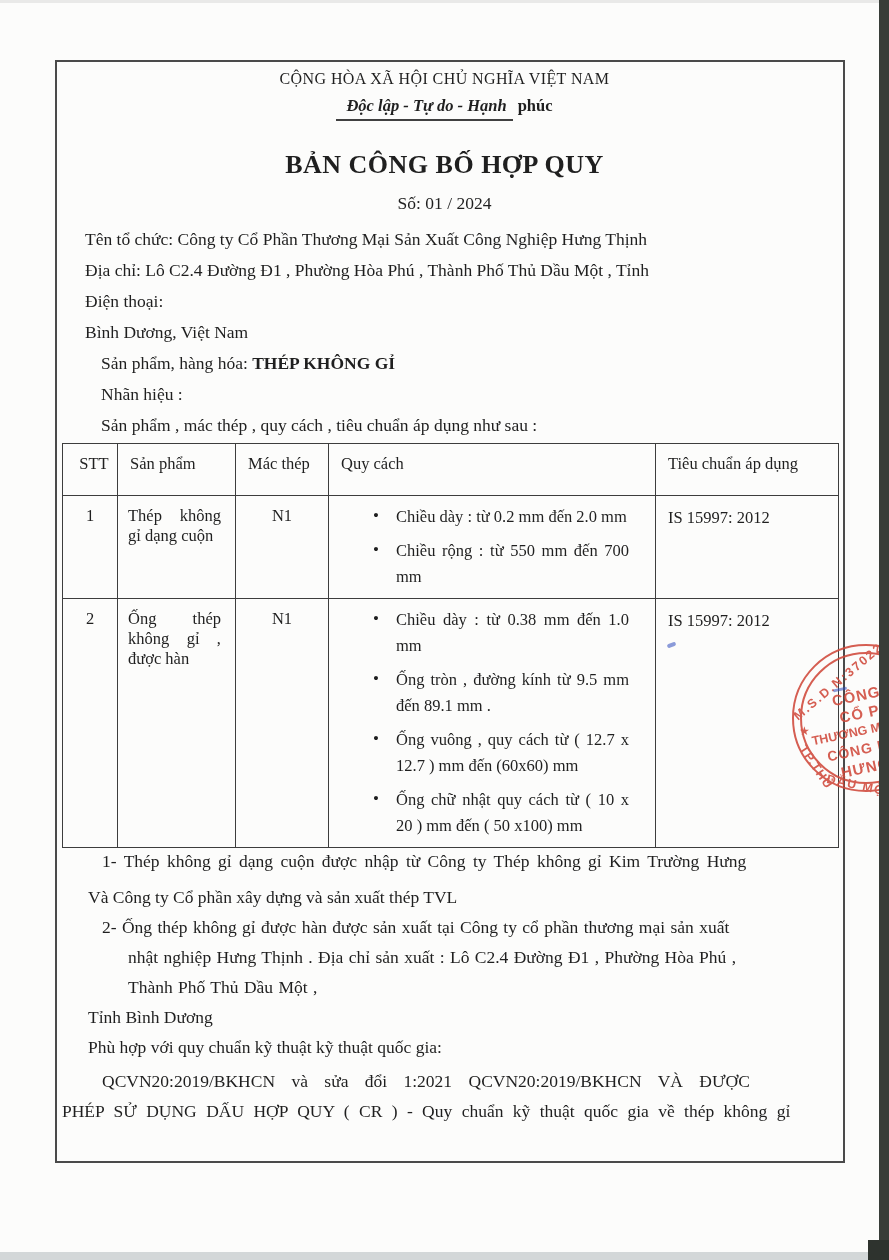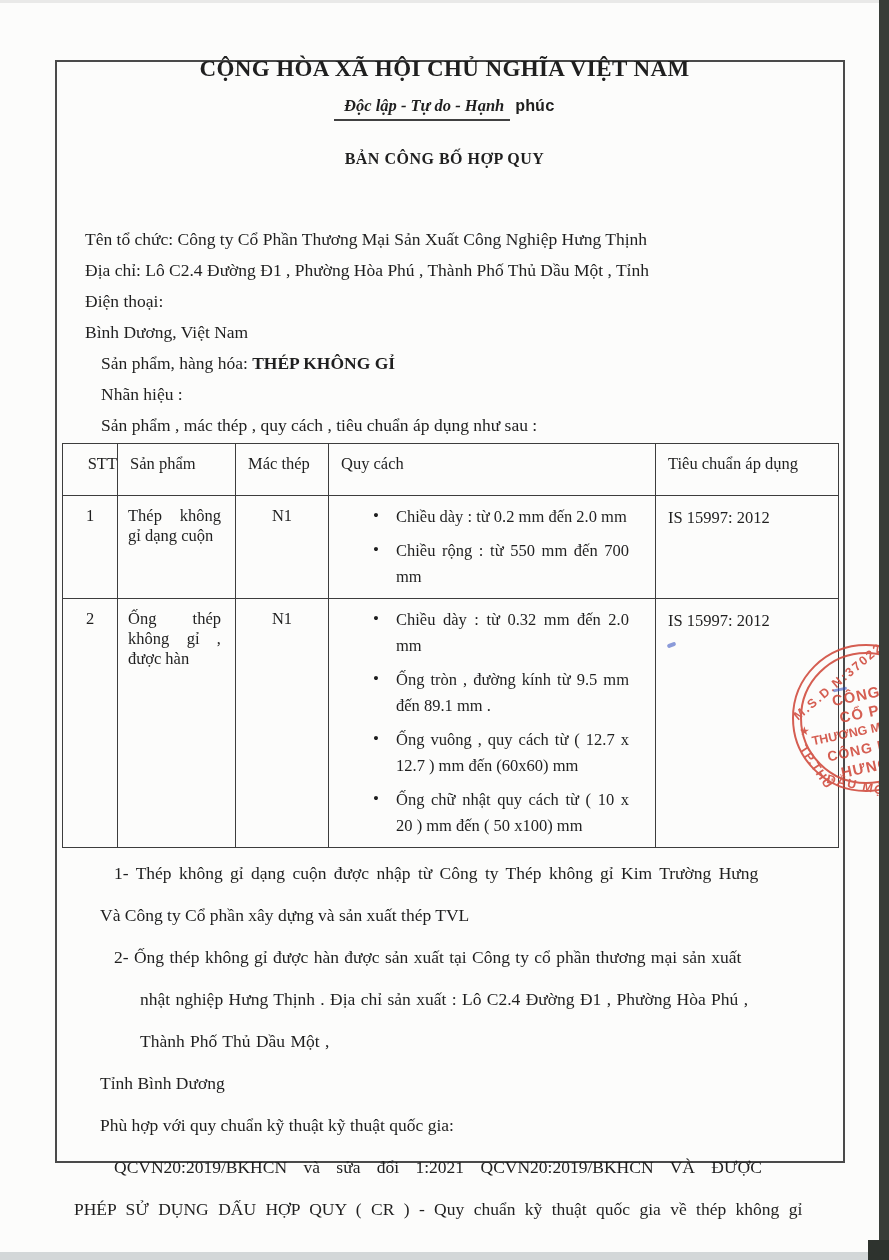--- a/index.html
+++ b/index.html
@@ -14,52 +14,52 @@
   .band-bottom { position:absolute; left:0; top:1252px; width:889px; height:8px; background:#d3d7d8; z-index:20; }
   .band-corner { position:absolute; left:868px; top:1240px; width:21px; height:20px; background:#2e332e; z-index:21; }
 
   
   .frame {
     position:absolute; left:55px; top:60px; width:790px; height:1103px;
     box-sizing:border-box; border:2px solid #4a4a4a; background:transparent;
   }
 
   .center-line { position:absolute; left:0; width:889px; text-align:center; }
-  .nat-line1 { top:56px;  font-size:23px; font-weight:bold; letter-spacing:.4px; }
+  .nat-line1 { top:70px;  font-size:16px; font-weight:normal; letter-spacing:.4px; }
   .nat-motto { top:96px;  font-size:16.5px; font-weight:bold; }
   .nat-motto .u { display:inline-block; border-bottom:2px solid #404040; padding:0 6px 3px 10px;font-style:italic; }
-  .nat-motto .tail { margin-left:5px;font-family:Liberation Mono, monospace; }
-  .doc-title { top:150px; font-size:16px; font-weight:bold; letter-spacing:.5px; }
+  .nat-motto .tail { margin-left:5px; }
+  .doc-title { top:150px; font-size:26px; font-weight:bold; letter-spacing:.5px; }
   .doc-no    { top:193px; font-size:17.5px; }
 
   .org-block { position:absolute; left:85px; top:224px; width:735px; font-size:17.5px; line-height:31px; }
   .org-block .ind { margin-left:16px; }
   .bold { font-weight:bold; }
 
   
   table.spec-table {
     position:absolute; left:62px; top:443px; width:776px;
     border-collapse:collapse; table-layout:fixed; z-index:2;
     font-size:16.5px;
   }
   table.spec-table td { border:1.5px solid #3d3d3d; vertical-align:top; overflow:hidden; }
   tr.h-row  td { height:41px; padding:10px 0 0 12px; }
-  tr.h-row  td.c-stt { text-align:right; padding-left:8px; }
+  tr.h-row  td.c-stt { text-align:center; padding-left:8px; }
   tr.r1 td { height:90px; }
   tr.r2 td { height:230px; }
   td.c-stt, td.c-mac { text-align:center; padding-top:10px; }
   td.c-sp  { padding:10px 14px 0 10px; text-align:justify; }
   td.c-tc  { padding:12px 6px 0 12px; }
   td.c-qc  { padding:8px 16px 0 0; }
   .spec { position:relative; padding-left:67px; padding-right:10px; margin-bottom:8px; text-align:justify; line-height:26px; }
   .spec::before { content:"•"; position:absolute; left:44px; top:-1px; font-size:17px; }
 
   
   .notes { position:absolute; left:62px; top:846px; width:758px; font-size:17.5px; line-height:30px; z-index:2; }
-  .notes p { margin:12px; }
+  .notes p { margin:0; }
   .n1 { padding-left:26px; text-indent:14px; word-spacing:3px; margin-bottom:6px !important; }
   .n2 { padding-left:66px; text-indent:-26px; word-spacing:1px; }
   .n3, .n4 { padding-left:26px; }
   .n5a { text-indent:40px; word-spacing:12px; margin-top:4px !important; }
   .n5b { word-spacing:5px; }
 
   
   .stamp { position:absolute; left:790px; top:640px; width:170px; height:170px; z-index:5; color:#d0493b; opacity:.88; }
   .stamp .ring-outer { position:absolute; left:2px; top:4px; width:148px; height:148px; border:2.5px solid #d0493b; border-radius:50%; box-sizing:border-box; }
   .stamp .ring-inner { position:absolute; left:10px; top:12px; width:132px; height:132px; border:2px solid #d0493b; border-radius:50%; box-sizing:border-box; }
@@ -91,20 +91,21 @@
 
 <div class="screen">
 
   <div class="frame"></div>
 
   <div class="center-line nat-line1">CỘNG HÒA XÃ HỘI CHỦ NGHĨA VIỆT NAM</div>
   <div class="center-line nat-motto">
     <span class="u">Độc lập - Tự do - Hạnh</span><span class="tail">phúc</span>
   </div>
   <div class="center-line doc-title">BẢN CÔNG BỐ HỢP QUY</div>
+  <div class="center-line doc-no">Số: 01 / 2024</div>
 
   <div class="org-block">
     <div>Tên tổ chức: Công ty Cổ Phần Thương Mại Sản Xuất Công Nghiệp Hưng Thịnh</div>
     <div>Địa chỉ: Lô C2.4 Đường Đ1 , Phường Hòa Phú , Thành Phố Thủ Dầu Một , Tỉnh</div>
     <div>Điện thoại:</div>
     <div>Bình Dương, Việt Nam</div>
     <div class="ind">
       <span>Sản phẩm, hàng hóa: </span><span class="bold">THÉP KHÔNG GỈ</span>
     </div>
     <div class="ind">Nhãn hiệu :</div>
@@ -135,21 +136,21 @@
         <div class="spec">Chiều dày : từ 0.2 mm đến 2.0 mm</div>
         <div class="spec">Chiều rộng : từ 550 mm đến 700 mm</div>
       </td>
       <td class="c-tc">IS 15997: 2012</td>
     </tr>
     <tr class="r2">
       <td class="c-stt">2</td>
       <td class="c-sp">Ống thép không gỉ , được hàn</td>
       <td class="c-mac">N1</td>
       <td class="c-qc">
-        <div class="spec">Chiều dày : từ 0.32 mm đến 2.0 mm</div>
+        <div class="spec">Chiều dày : từ 0.38 mm đến 1.0 mm</div>
         <div class="spec">Ống tròn , đường kính từ 9.5 mm đến 89.1 mm .</div>
         <div class="spec">Ống vuông , quy cách từ ( 12.7 x 12.7 ) mm đến (60x60) mm</div>
         <div class="spec">Ống chữ nhật quy cách từ ( 10 x 20 ) mm đến ( 50 x100) mm</div>
       </td>
       <td class="c-tc">IS 15997: 2012</td>
     </tr>
   </tbody>
     </table>
 
   <div class="notes">

